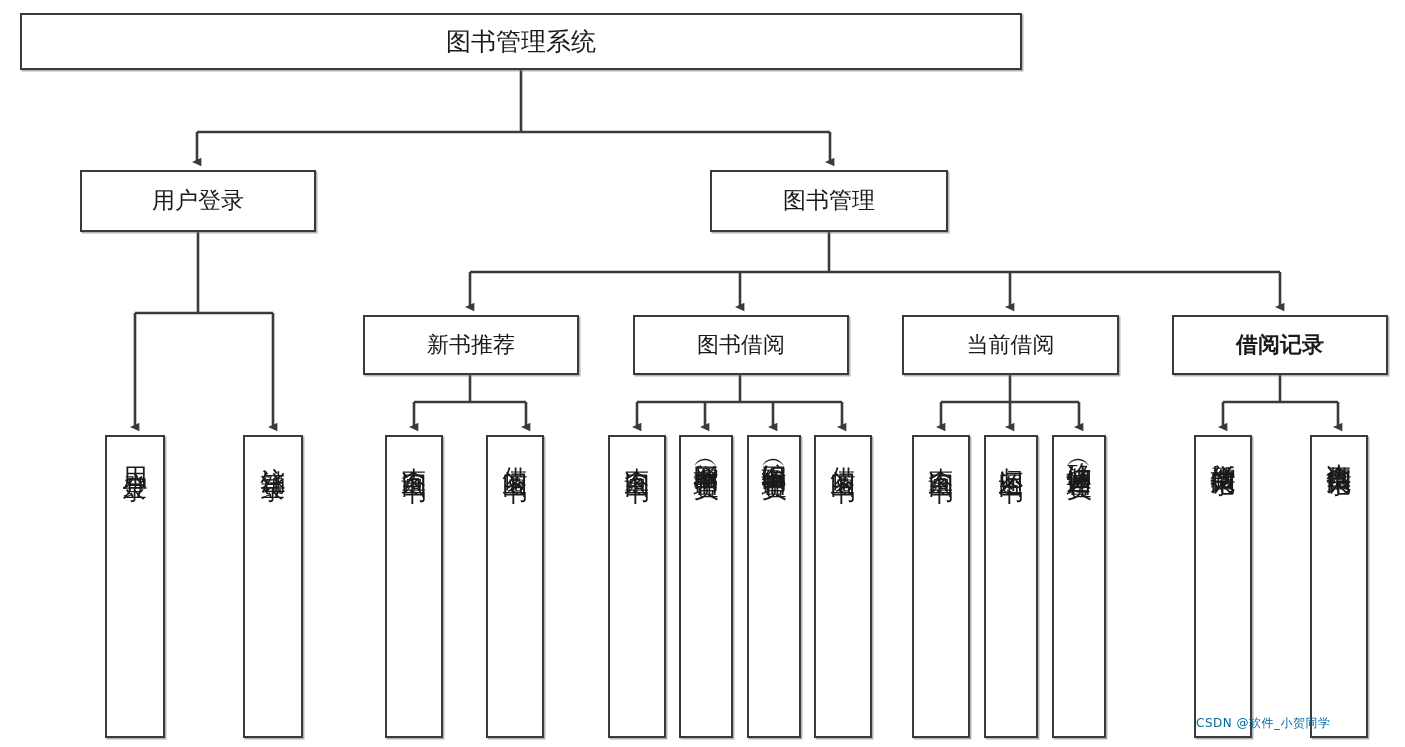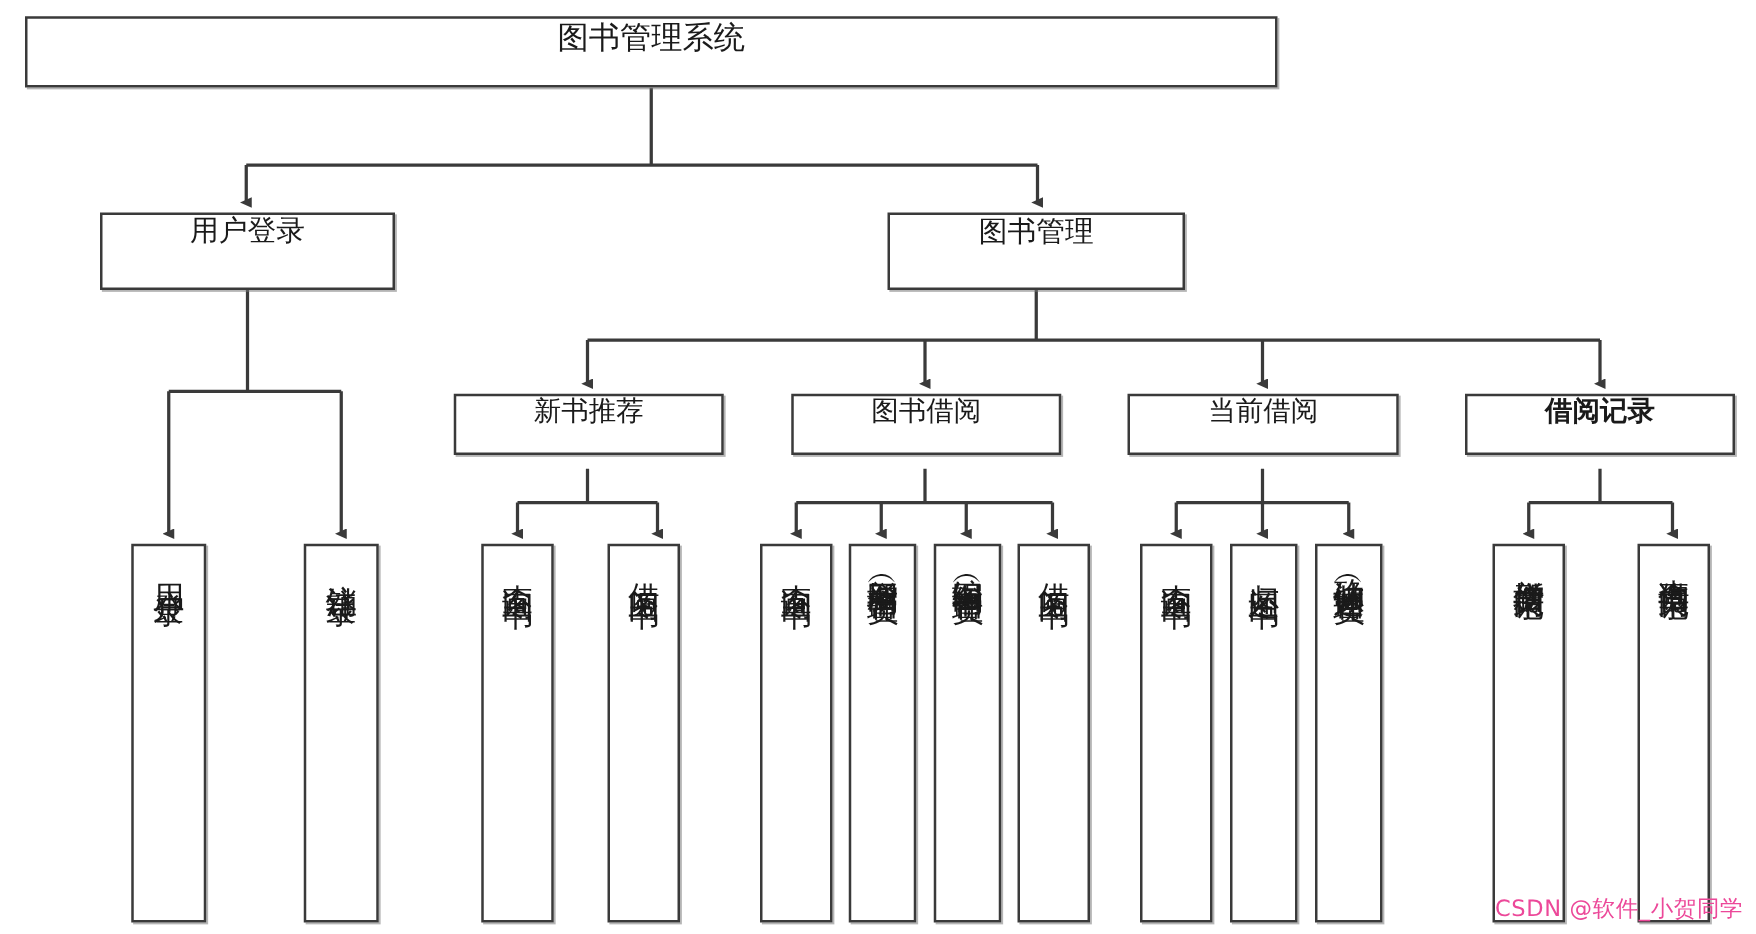--- a/index.html
+++ b/index.html
@@ -26,20 +26,21 @@
     width: 1405px;
     height: 747px;
     pointer-events: none;
   }
   .node {
     position: absolute;
     box-sizing: border-box;
     background: #ffffff;
     border: 2px solid #3a3a3a;
     display: flex;
+    align-items: center;
     justify-content: center;
     color: #1a1a1a;
     box-shadow: 1.5px 1.5px 0 rgba(120,120,120,0.55);
   }
   .node-label {
     display: block;
     text-align: center;
     line-height: 1.18;
     white-space: nowrap;
   }
@@ -54,21 +55,21 @@
   
   .node.lvl1 {
     height: 62px;
     font-size: 23px;
   }
   #node-user-login  { left: 80px;  top: 170px; width: 236px; }
   #node-book-manage { left: 710px; top: 170px; width: 238px; font-family: Liberation Serif, serif; }
   
   .node.lvl2 {
     top: 315px;
-    height: 49px;
+    height: 60px;
     font-size: 22px;
   }
   #node-new-book-rec  { left: 363px;  width: 216px; }
   #node-book-borrow   { left: 633px;  width: 216px; }
   #node-current-borrow{ left: 902px;  width: 217px; }
   #node-borrow-record { left: 1172px; width: 216px; font-weight: bold; }
   
   .node.leaf {
     top: 435px;
     height: 303px;
@@ -87,22 +88,22 @@
   }
   .node.leaf.tall-text .node-label {
     margin-top: 0;
     letter-spacing: 2px;
   }
   
   #watermark {
     position: absolute;
     left: 1196px;
     top: 715px;
-    font-size: 18px;
-    color: #ec4899;
+    font-size: 12px;
+    color: #0369a1;
     white-space: nowrap;
     letter-spacing: 0.5px;
   }
 </style>
 </head>
 <body>
 
 <div id="diagram-root">
 
   <svg id="connectors" viewBox="0 0 1405 747" width="1405" height="747" aria-hidden="true">

